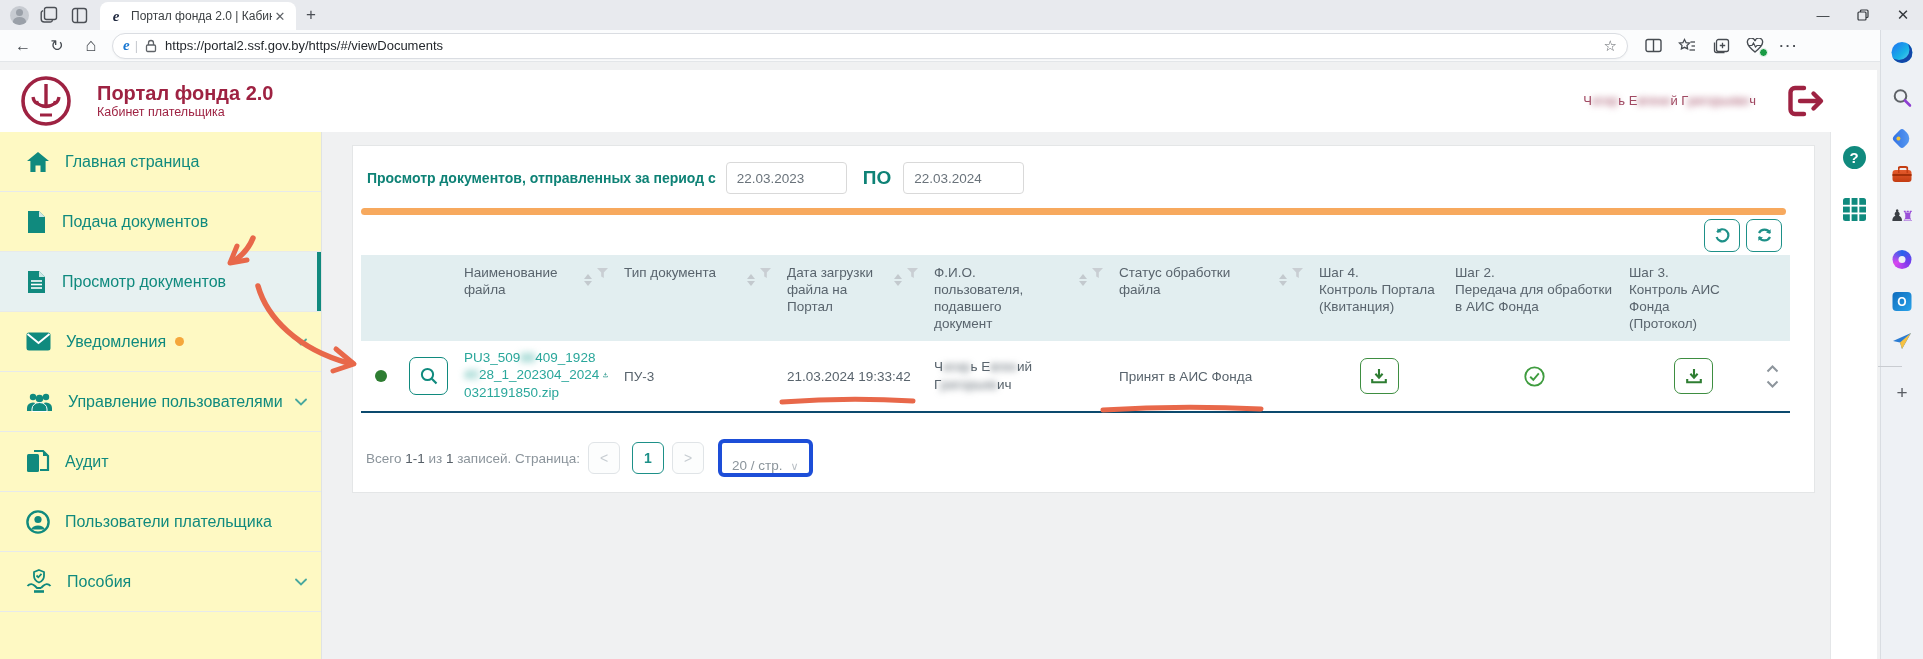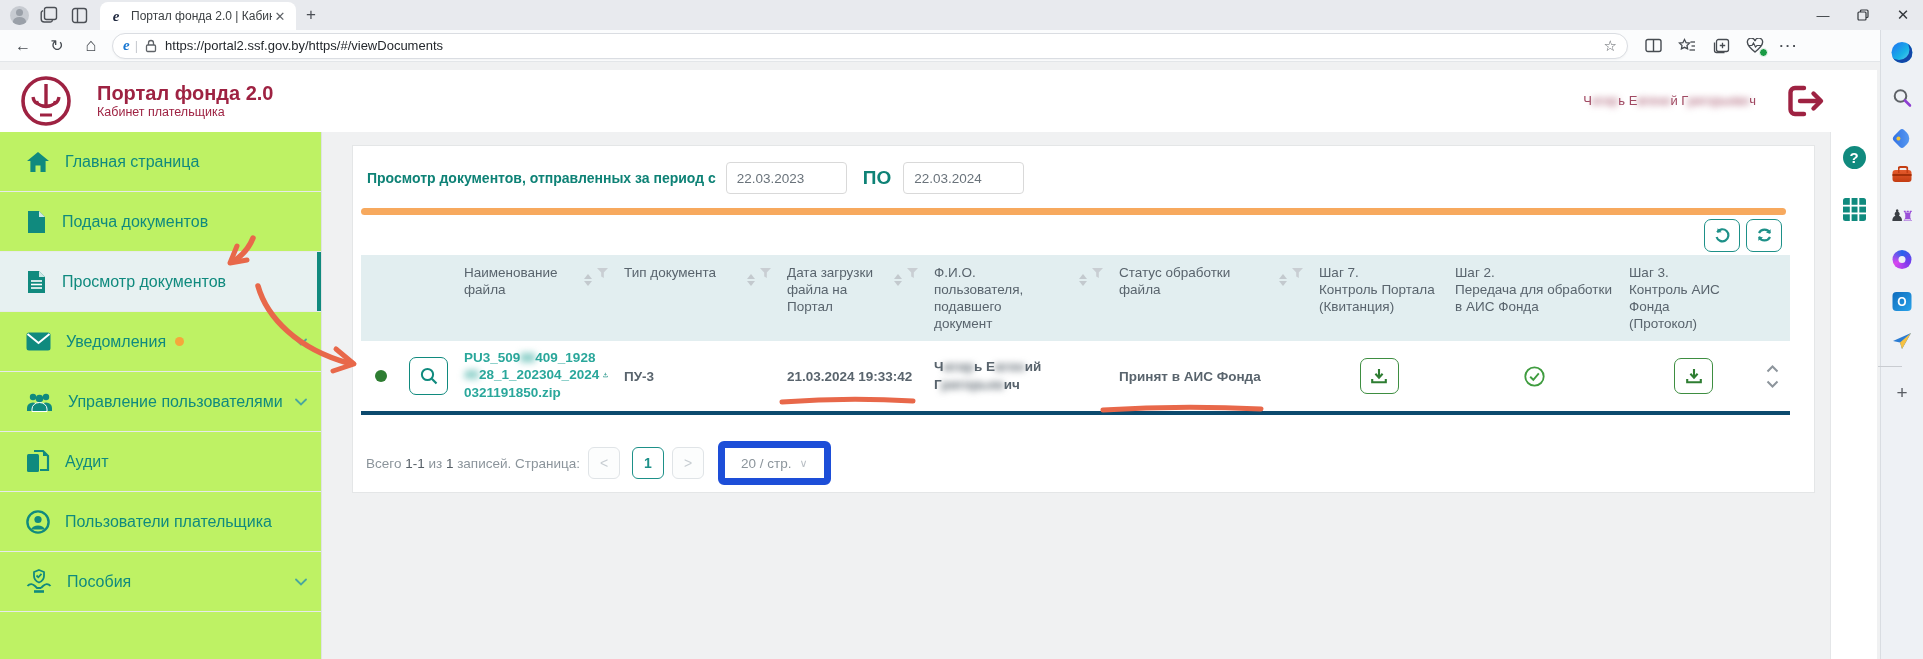--- a/index.html
+++ b/index.html
@@ -41,21 +41,21 @@
   #logo{margin-left:20px;}
   #brand{margin-left:12px;line-height:1.15;}
   #brand-title{font-size:20px;font-weight:bold;color:#9e2242;}
   #brand-sub{font-size:12.5px;color:#9e2242;}
   #user-block{margin-left:auto;text-align:right;color:#a14a63;line-height:1.5;padding-right:18px;}
   #user-line1{font-size:13px;}
   #user-line2{font-size:13px;}
   #logout-btn{margin-right:52px;cursor:pointer;}
 
   
-  #sidebar{left:0;top:132px;width:322px;height:527px;background:#bef264;border-right:1px solid #dfe3e4;box-sizing:border-box;}
+  #sidebar{left:0;top:132px;width:322px;height:527px;background:#fef9c3;border-right:1px solid #dfe3e4;box-sizing:border-box;}
   .side-item{height:60px;display:flex;align-items:center;padding:0 14px 0 26px;border-bottom:1px solid #e7eaeb;box-sizing:border-box;cursor:pointer;}
   .side-item .lbl{margin-left:15px;font-size:16px;color:#108a7e;}
   .side-item.active{background:#e7f1f1;box-shadow:inset -4px 0 0 #108a7e;}
   .side-chevron{margin-left:auto;}
   .note-dot{width:9px;height:9px;border-radius:50%;background:#f5a73b;margin-left:9px;}
 
   
   #right-rail{left:1830px;top:132px;width:47px;height:527px;background:#fff;border-left:1px solid #e4e6e8;box-sizing:border-box;}
   #help-circle{margin:14px auto 0;width:23px;height:23px;border-radius:50%;background:#108a7e;color:#fff;
                font-size:15px;font-weight:bold;display:flex;align-items:center;justify-content:center;}
@@ -85,39 +85,39 @@
   .c0{width:40px;} .c1{width:55px;} .c2{width:160px;} .c3{width:163px;} .c4{width:147px;}
   .c5{width:185px;} .c6{width:200px;} .c7{width:136px;} .c8{width:174px;} .c9{width:145px;}
   .csb{width:24px;padding:4px 0;}
   .hcell{display:flex;align-items:flex-start;}
   .hlab{line-height:1.26;}
   .hicons{margin-left:auto;display:flex;align-items:center;padding-top:10px;}
   .sorters{display:flex;flex-direction:column;gap:2px;margin-right:5px;}
   .tri-up{width:0;height:0;border-left:4px solid transparent;border-right:4px solid transparent;border-bottom:5px solid #c3c9ce;}
   .tri-dn{width:0;height:0;border-left:4px solid transparent;border-right:4px solid transparent;border-top:5px solid #c3c9ce;}
   .funnel{margin-top:-14px;}
-  .drow{border-bottom:4px solid #0c4a6e;height:70px;background:#fff;font-weight:bold;}
+  .drow{border-bottom:2px solid #0c4a6e;height:70px;background:#fff;}
   .drow .cell{display:flex;align-items:center;}
   #status-dot{width:12px;height:12px;border-radius:50%;background:#2e7d32;margin:0 auto;}
   #zoom-btn{width:37px;height:36px;border:1.5px solid #108a7e;border-radius:7px;background:#fff;display:flex;align-items:center;justify-content:center;cursor:pointer;}
   #file-cell{color:#2aa79b;line-height:1.28;display:block;padding-top:8px;}
   #file-cell .fline{white-space:nowrap;display:flex;align-items:center;}
   .dl-inline{margin-left:4px;}
   .muted2{line-height:1.3;}
   .dl-btn{width:37px;height:34px;border:1.5px solid #3e8e41;border-radius:7px;background:#fff;margin:0 auto;display:flex;align-items:center;justify-content:center;cursor:pointer;}
   .center-c{justify-content:center;}
   .sb-ch{color:#8d959c;display:flex;flex-direction:column;align-items:center;gap:7px;}
 
   
   #pag-row{display:flex;align-items:center;margin:26px 0 0 13px;font-size:13.5px;color:#8b949b;}
   .pg-btn{width:30px;height:30px;border:1px solid #e0e4e7;border-radius:6px;background:#fcfdfd;color:#c7cdd2;
           display:flex;align-items:center;justify-content:center;font-size:14px;margin-left:8px;cursor:pointer;}
   #pg-current{border:1px solid #1d9088;color:#1d9088;font-weight:bold;background:#fff;margin-left:12px;}
-  #pg-size{height:30px;border:7px solid #1d4ed8;border-radius:6px;background:#fff;color:#8b949b;display:flex;
-           align-items:center;padding:0 16px;margin-left:14px;cursor:pointer;}
+  #pg-size{height:30px;border:4px solid #1d4ed8;border-radius:6px;background:#fff;color:#8b949b;display:flex;
+           align-items:flex-end;padding:0 10px;margin-left:14px;cursor:pointer;}
   #pg-size .chev{margin-left:8px;color:#b9bfc5;font-size:11px;}
 
   #annot{left:0;top:0;pointer-events:none;z-index:60;}
 </style>
 </head>
 <body>
 
 <div id="tabstrip" class="abs">
   <div class="strip-ic" style="margin-left:4px">
       <span class="avatar-c"></span>
@@ -411,21 +411,21 @@
             <span class="sorters">
               <span class="tri-up"></span>
               <span class="tri-dn"></span>
             </span>
             <svg class="funnel" width="11" height="10" viewBox="0 0 11 10">
               <path d="M0 0 h11 L6.8 4.6 V10 L4.2 8.6 V4.6z" fill="#c9ced3"></path>
             </svg>
           </span>
       </div>
       <div class="cell c7 hcell">
-        <span class="hlab pre">Шаг 7.
+        <span class="hlab pre">Шаг 4.
 Контроль Портала
 (Квитанция)</span>
       </div>
       <div class="cell c8 hcell">
         <span class="hlab pre">Шаг 2.
 Передача для обработки
 в АИС Фонда</span>
       </div>
       <div class="cell c9 hcell">
         <span class="hlab pre">Шаг 3.

